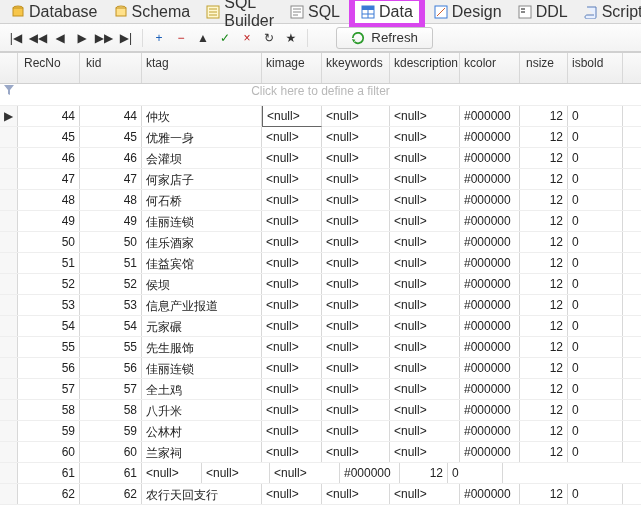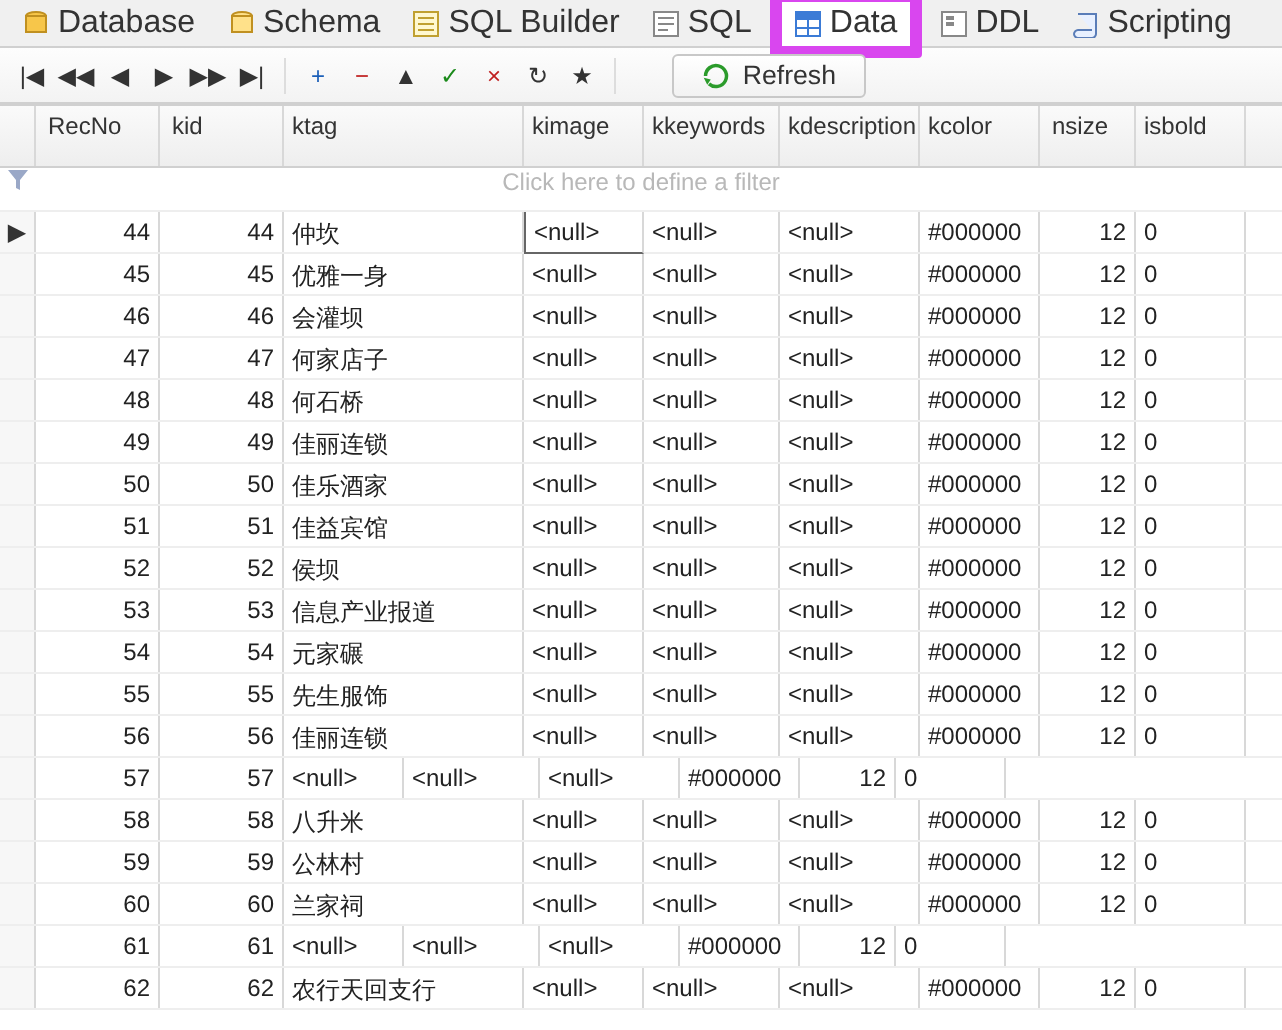--- a/index.html
+++ b/index.html
@@ -156,20 +156,27 @@
         </svg></span>
       <span>SQL</span>
     </div>
     <div class="tab active">
       <span class="ico"><svg width="14" height="14">
           <rect x="1" y="1" width="12" height="12" fill="#fff" stroke="#3b7bd6"></rect>
           <rect x="1" y="1" width="12" height="4" fill="#3b7bd6"></rect>
           <path stroke="#3b7bd6" d="M1 9h12M7 1v12"></path>
         </svg></span>
       <span>Data</span>
+    </div>
+    <div class="tab">
+      <span class="ico"><svg width="14" height="14">
+          <rect x="1" y="1" width="12" height="12" fill="#fff" stroke="#3b7bd6"></rect>
+          <path stroke="#d06030" d="M3 11L11 3"></path>
+        </svg></span>
+      <span>Design</span>
     </div>
     <div class="tab">
       <span class="ico"><svg width="14" height="14">
           <rect x="1" y="1" width="12" height="12" fill="#fff" stroke="#888"></rect>
           <rect x="3" y="3" width="4" height="2" fill="#888"></rect>
           <rect x="3" y="6" width="4" height="2" fill="#888"></rect>
         </svg></span>
       <span>DDL</span>
     </div>
     <div class="tab">
@@ -381,20 +388,21 @@
       <div class="cell c-kkey">&lt;null&gt;</div>
       <div class="cell c-kdesc">&lt;null&gt;</div>
       <div class="cell c-kcol">#000000</div>
       <div class="cell c-nsize num">12</div>
       <div class="cell c-isb">0</div>
     </div>
     <div class="row">
       <div class="row-indicator c-ind"></div>
       <div class="cell c-recno num">57</div>
       <div class="cell c-kid num">57</div>
+      <div class="cell c-ktag">全土鸡</div>
       <div class="cell c-kimg">&lt;null&gt;</div>
       <div class="cell c-kkey">&lt;null&gt;</div>
       <div class="cell c-kdesc">&lt;null&gt;</div>
       <div class="cell c-kcol">#000000</div>
       <div class="cell c-nsize num">12</div>
       <div class="cell c-isb">0</div>
     </div>
     <div class="row">
       <div class="row-indicator c-ind"></div>
       <div class="cell c-recno num">58</div>

